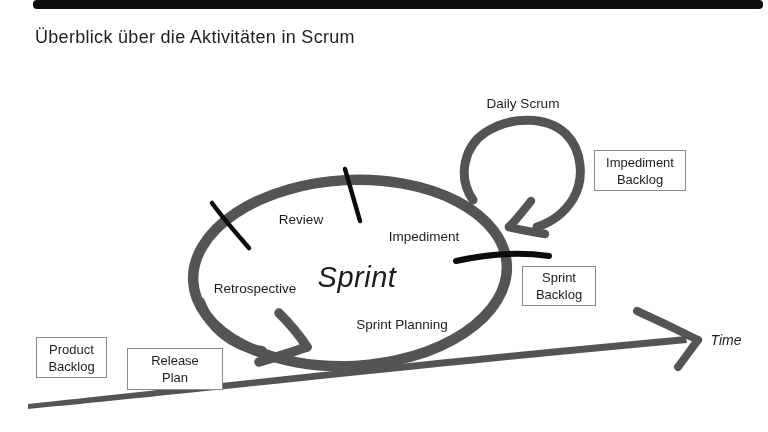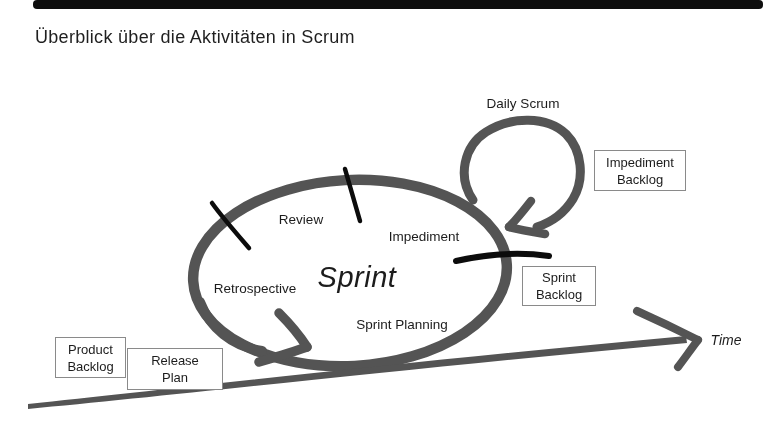--- a/index.html
+++ b/index.html
@@ -87,21 +87,21 @@
   <div class="tagbox" style="left:594px;top:150px;width:92px;height:41px;">
     <span>Impediment</span>
     <span>Backlog</span>
   </div>
 
   <div class="tagbox" style="left:522px;top:266px;width:74px;height:40px;">
     <span>Sprint</span>
     <span>Backlog</span>
   </div>
 
-  <div class="tagbox" style="left:36px;top:337px;width:71px;height:41px;margin-left:19px;">
+  <div class="tagbox" style="left:36px;top:337px;width:71px;height:41px;">
     <span>Product</span>
     <span>Backlog</span>
   </div>
 
   <div class="tagbox" style="left:127px;top:348px;width:96px;height:42px;">
     <span>Release</span>
     <span>Plan</span>
   </div>
 
 

